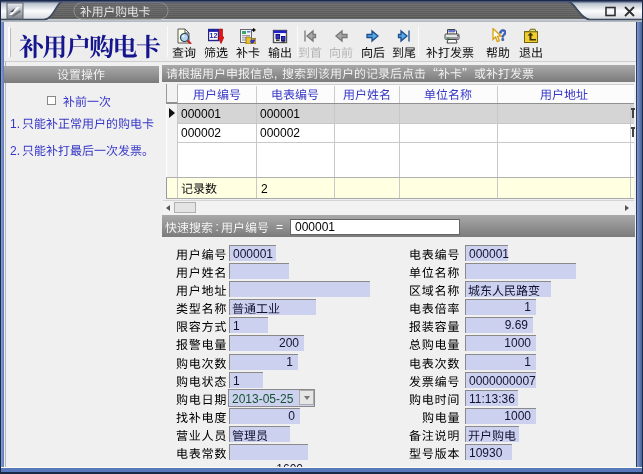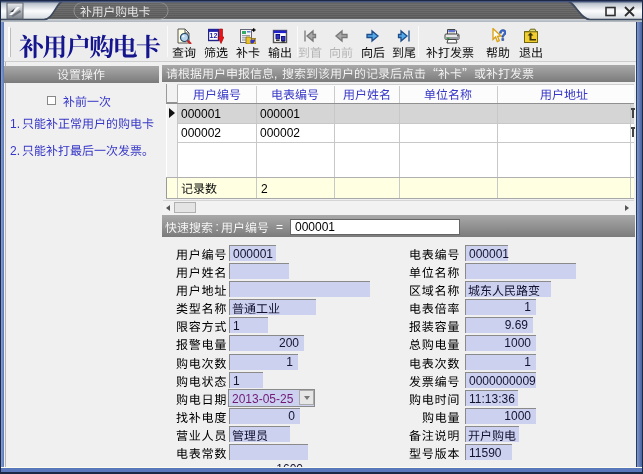--- a/index.html
+++ b/index.html
@@ -495,21 +495,21 @@
     <div style="position:absolute;left:233px;top:374.8px;font:normal 12px 'Liberation Sans',sans-serif;color:#131330;line-height:12px;white-space:pre;">1</div>
     <svg style="position:absolute;left:176.3px;top:392.0px;overflow:visible;" width="51.2" height="15.0" viewBox="0 -12.0 51.2 15.0">
       <g fill="#000">
         <path transform="translate(0.0,0)" d="M2.6 -7.6V-4.5C2.6 -3 2.5 -0.9 0.5 0.4C0.6 0.5 0.9 0.8 1 0.9C3.1 -0.5 3.3 -2.7 3.3 -4.5V-7.6ZM3.1 -1.4C3.7 -0.7 4.4 0.2 4.8 0.7L5.4 0.2C5.1 -0.3 4.3 -1.2 3.7 -1.8ZM1 -9.4V-2.1H1.7V-8.5H4.2V-2.1H4.9V-9.4ZM6.9 -10.1C6.5 -8.6 5.8 -7 5 -6C5.2 -5.9 5.6 -5.6 5.7 -5.5C6.1 -6 6.5 -6.6 6.8 -7.4H10.3C10.2 -2.4 10 -0.5 9.7 -0.1C9.5 0.1 9.4 0.1 9.2 0.1C9 0.1 8.4 0.1 7.8 0C7.9 0.3 8 0.7 8 0.9C8.6 1 9.2 1 9.6 0.9C9.9 0.9 10.2 0.8 10.4 0.4C10.9 -0.1 11 -2 11.2 -7.7C11.2 -7.8 11.2 -8.2 11.2 -8.2H7.2C7.4 -8.7 7.6 -9.3 7.7 -9.9ZM8 -4.6C8.2 -4.1 8.4 -3.6 8.6 -3L6.7 -2.7C7.1 -3.7 7.6 -5 7.9 -6.2L7 -6.4C6.8 -5 6.2 -3.5 6.1 -3.1C5.9 -2.7 5.7 -2.5 5.6 -2.4C5.7 -2.2 5.8 -1.8 5.8 -1.6C6 -1.8 6.4 -1.9 8.8 -2.4C8.9 -2.1 9 -1.8 9 -1.6L9.7 -1.9C9.6 -2.6 9.1 -3.9 8.7 -4.8Z"></path>
         <path transform="translate(12.8,0)" d="M5.4 -4.9V-3.2H2.4V-4.9ZM6.4 -4.9H9.5V-3.2H6.4ZM5.4 -5.7H2.4V-7.5H5.4ZM6.4 -5.7V-7.5H9.5V-5.7ZM1.5 -8.3V-1.5H2.4V-2.3H5.4V-1C5.4 0.4 5.8 0.8 7.2 0.8C7.5 0.8 9.5 0.8 9.8 0.8C11.1 0.8 11.4 0.1 11.5 -1.7C11.3 -1.8 10.9 -1.9 10.6 -2.1C10.6 -0.6 10.4 -0.2 9.8 -0.2C9.3 -0.2 7.6 -0.2 7.2 -0.2C6.5 -0.2 6.4 -0.3 6.4 -1V-2.3H10.4V-8.3H6.4V-10.1H5.4V-8.3Z"></path>
         <path transform="translate(25.6,0)" d="M3 -4.2H9V-0.9H3ZM3 -5.1V-8.4H9V-5.1ZM2.1 -9.3V0.8H3V0H9V0.8H10V-9.3Z"></path>
         <path transform="translate(38.4,0)" d="M2.1 -1.7C1.8 -0.9 1.1 -0.1 0.5 0.4C0.7 0.6 1 0.8 1.2 1C1.9 0.4 2.6 -0.6 3 -1.5ZM3.9 -1.3C4.3 -0.8 4.9 0 5.1 0.5L5.8 0.1C5.6 -0.4 5 -1.2 4.5 -1.7ZM10.3 -8.7V-6.7H7.8V-8.7ZM7 -9.5V-5.1C7 -3.4 6.9 -1.1 5.9 0.5C6.1 0.6 6.4 0.9 6.6 1C7.3 -0.1 7.6 -1.7 7.7 -3.1H10.3V-0.2C10.3 -0 10.2 0 10 0C9.8 0.1 9.2 0.1 8.6 0C8.7 0.3 8.8 0.7 8.9 0.9C9.8 0.9 10.3 0.9 10.7 0.7C11 0.6 11.1 0.3 11.1 -0.2V-9.5ZM10.3 -5.9V-3.9H7.8C7.8 -4.4 7.8 -4.8 7.8 -5.1V-5.9ZM4.6 -9.9V-8.5H2.5V-9.9H1.6V-8.5H0.6V-7.7H1.6V-2.8H0.5V-2H6.4V-2.8H5.5V-7.7H6.4V-8.5H5.5V-9.9ZM2.5 -7.7H4.6V-6.6H2.5ZM2.5 -5.9H4.6V-4.7H2.5ZM2.5 -4H4.6V-2.8H2.5Z"></path>
       </g>
     </svg>
     <div style="position:absolute;left:228px;top:389px;width:87px;height:18px;background:#ccd1f0;border:1px solid #8a8a8a;"></div>
-    <div style="position:absolute;left:232px;top:392.8px;font:normal 12px 'Liberation Sans',sans-serif;color:#701a75;line-height:12px;white-space:pre;">2013-05-25</div>
+    <div style="position:absolute;left:232px;top:392.8px;font:normal 12px 'Liberation Sans',sans-serif;color:#14532d;line-height:12px;white-space:pre;">2013-05-25</div>
     <div style="position:absolute;left:299px;top:390px;width:15px;height:15px;background:#e6e6e6;border:1px solid #aaa;"></div>
     <div style="position:absolute;left:304px;top:396px;width:0;height:0;border-top:4px solid #777;border-left:3.5px solid transparent;border-right:3.5px solid transparent;"></div>
     <svg style="position:absolute;left:176.3px;top:410.0px;overflow:visible;" width="51.2" height="15.0" viewBox="0 -12.0 51.2 15.0">
       <g fill="#000">
         <path transform="translate(0.0,0)" d="M8.1 -9.3C8.7 -8.8 9.4 -8.1 9.7 -7.5L10.5 -8.1C10.1 -8.6 9.4 -9.3 8.8 -9.8ZM2.3 -10.1V-7.7H0.6V-6.8H2.3V-4.2C1.6 -4 0.9 -3.9 0.4 -3.7L0.7 -2.9L2.3 -3.3V-0.2C2.3 -0 2.2 0 2 0C1.9 0 1.4 0.1 0.8 0C0.9 0.3 1 0.6 1.1 0.9C1.9 0.9 2.4 0.9 2.7 0.7C3 0.6 3.1 0.3 3.1 -0.2V-3.6L4.7 -4.1L4.6 -4.9L3.1 -4.5V-6.8H4.6V-7.7H3.1V-10.1ZM9.9 -5.6C9.5 -4.7 9 -3.8 8.2 -3C8 -3.8 7.8 -4.9 7.6 -6.1L11.3 -6.5L11.2 -7.4L7.5 -7C7.4 -7.9 7.3 -9 7.3 -10H6.4C6.4 -8.9 6.5 -7.9 6.6 -6.9L4.8 -6.7L4.8 -5.8L6.7 -6C6.9 -4.5 7.1 -3.3 7.5 -2.2C6.6 -1.3 5.5 -0.6 4.4 -0.2C4.6 0 4.9 0.3 5.1 0.5C6.1 0.1 7 -0.5 7.8 -1.3C8.4 0 9.2 0.8 10.3 0.9C10.9 0.9 11.4 0.3 11.7 -1.6C11.5 -1.7 11.1 -1.9 10.9 -2.1C10.8 -0.8 10.6 -0.1 10.3 -0.2C9.6 -0.2 9 -0.9 8.6 -2C9.4 -3 10.2 -4 10.7 -5.1Z"></path>
         <path transform="translate(12.8,0)" d="M2 -9.5C2.5 -9.1 3 -8.4 3.2 -8L3.9 -8.5C3.6 -8.9 3.1 -9.6 2.6 -10ZM0.6 -7.9V-7.1H4.2C3.3 -5.5 1.8 -3.8 0.3 -2.9C0.5 -2.7 0.7 -2.3 0.9 -2.1C1.5 -2.5 2.1 -3.1 2.8 -3.7V0.9H3.7V-4C4.3 -3.3 5.1 -2.4 5.5 -1.9L6 -2.6L4.9 -3.8C5.3 -4.2 5.8 -4.7 6.2 -5.1L5.5 -5.7C5.3 -5.3 4.8 -4.7 4.4 -4.3L3.8 -4.9C4.4 -5.7 5 -6.7 5.4 -7.6L4.9 -8L4.7 -7.9ZM7.1 -10.1V0.9H8.1V-5.6C9.1 -4.9 10.3 -3.9 10.9 -3.2L11.6 -3.9C10.9 -4.6 9.5 -5.7 8.4 -6.5L8.1 -6.2V-10.1Z"></path>
         <path transform="translate(25.6,0)" d="M5.4 -4.9V-3.2H2.4V-4.9ZM6.4 -4.9H9.5V-3.2H6.4ZM5.4 -5.7H2.4V-7.5H5.4ZM6.4 -5.7V-7.5H9.5V-5.7ZM1.5 -8.3V-1.5H2.4V-2.3H5.4V-1C5.4 0.4 5.8 0.8 7.2 0.8C7.5 0.8 9.5 0.8 9.8 0.8C11.1 0.8 11.4 0.1 11.5 -1.7C11.3 -1.8 10.9 -1.9 10.6 -2.1C10.6 -0.6 10.4 -0.2 9.8 -0.2C9.3 -0.2 7.6 -0.2 7.2 -0.2C6.5 -0.2 6.4 -0.3 6.4 -1V-2.3H10.4V-8.3H6.4V-10.1H5.4V-8.3Z"></path>
         <path transform="translate(38.4,0)" d="M4.6 -7.7V-6.7H2.7V-5.9H4.6V-3.9H9.3V-5.9H11.2V-6.7H9.3V-7.7H8.4V-6.7H5.5V-7.7ZM8.4 -5.9V-4.7H5.5V-5.9ZM9.1 -2.4C8.6 -1.8 7.8 -1.3 6.9 -0.9C6.1 -1.3 5.4 -1.8 4.9 -2.4ZM2.9 -3.2V-2.4H4.4L4 -2.3C4.5 -1.6 5.2 -1 6 -0.6C4.8 -0.2 3.6 0 2.3 0.1C2.4 0.3 2.6 0.7 2.7 0.9C4.2 0.7 5.6 0.4 6.9 -0.1C8.1 0.4 9.5 0.8 11 1C11.1 0.7 11.4 0.4 11.5 0.2C10.2 0.1 9 -0.2 7.9 -0.6C9 -1.1 9.9 -1.9 10.4 -2.9L9.8 -3.2L9.7 -3.2ZM5.7 -9.9C5.8 -9.6 6 -9.2 6.2 -8.9H1.5V-5.6C1.5 -3.8 1.4 -1.3 0.4 0.6C0.7 0.6 1.1 0.8 1.2 1C2.3 -0.9 2.4 -3.7 2.4 -5.6V-8H11.4V-8.9H7.2C7 -9.3 6.8 -9.8 6.6 -10.1Z"></path>
       </g>
     </svg>
@@ -621,21 +621,21 @@
     <div style="position:absolute;left:465px;top:355px;width:66px;font:12px 'Liberation Sans',sans-serif;color:#131330;text-align:right;">1</div>
     <svg style="position:absolute;left:409.3px;top:374.0px;overflow:visible;" width="51.2" height="15.0" viewBox="0 -12.0 51.2 15.0">
       <g fill="#000">
         <path transform="translate(0.0,0)" d="M8.1 -9.5C8.6 -8.9 9.3 -8.2 9.6 -7.7L10.3 -8.2C10 -8.6 9.3 -9.4 8.8 -9.9ZM1.7 -6.3C1.8 -6.4 2.3 -6.5 3 -6.5H4.7C3.9 -4 2.6 -2 0.4 -0.7C0.6 -0.5 0.9 -0.2 1 0C2.6 -0.9 3.7 -2.2 4.6 -3.7C5.1 -2.8 5.7 -2 6.4 -1.3C5.3 -0.6 4.1 -0.1 2.9 0.2C3 0.4 3.3 0.7 3.4 1C4.7 0.6 6 0.1 7.1 -0.7C8.2 0.1 9.5 0.6 11 1C11.1 0.7 11.4 0.4 11.6 0.2C10.1 -0.1 8.8 -0.6 7.8 -1.3C8.8 -2.2 9.6 -3.4 10.1 -5L9.5 -5.2L9.3 -5.2H5.3C5.4 -5.6 5.6 -6 5.7 -6.5H11.2L11.2 -7.3H6C6.2 -8.2 6.3 -9 6.4 -10L5.4 -10.1C5.3 -9.1 5.1 -8.2 4.9 -7.3H2.7C3.1 -8 3.4 -8.8 3.6 -9.6L2.7 -9.7C2.5 -8.8 2 -7.8 1.9 -7.6C1.7 -7.3 1.6 -7.2 1.4 -7.1C1.5 -6.9 1.7 -6.5 1.7 -6.3ZM7.1 -1.8C6.2 -2.5 5.6 -3.4 5.1 -4.3H8.9C8.5 -3.3 7.8 -2.5 7.1 -1.8Z"></path>
         <path transform="translate(12.8,0)" d="M7.8 -1.3C8.7 -0.7 10 0.1 10.6 0.7L11.3 0.1C10.6 -0.4 9.4 -1.2 8.4 -1.7ZM2.1 -4.4V-3.7H9.9V-4.4ZM3.3 -1.8C2.6 -1 1.5 -0.3 0.5 0.2C0.7 0.3 1.1 0.6 1.2 0.8C2.2 0.2 3.4 -0.6 4.1 -1.5ZM0.6 -2.8V-2.1H5.6V-0C5.6 0.1 5.5 0.2 5.3 0.2C5.2 0.2 4.6 0.2 3.9 0.2C4 0.4 4.2 0.7 4.2 1C5.1 1 5.6 1 6 0.8C6.4 0.7 6.5 0.5 6.5 0V-2.1H11.4V-2.8ZM1.5 -7.9V-5.2H10.6V-7.9H7.8V-8.9H11.1V-9.6H0.8V-8.9H4.2V-7.9ZM5 -8.9H6.9V-7.9H5ZM2.3 -7.2H4.2V-5.9H2.3ZM5 -7.2H6.9V-5.9H5ZM7.8 -7.2H9.7V-5.9H7.8Z"></path>
         <path transform="translate(25.6,0)" d="M0.5 -0.6 0.7 0.2C1.7 -0.2 2.9 -0.7 4.2 -1.2L4 -2C2.7 -1.5 1.4 -0.9 0.5 -0.6ZM0.7 -5.1C0.9 -5.2 1.2 -5.2 2.5 -5.4C2 -4.6 1.6 -4 1.4 -3.8C1 -3.3 0.8 -3 0.5 -3C0.6 -2.8 0.8 -2.4 0.8 -2.2C1 -2.3 1.4 -2.4 4.1 -3.1C4 -3.3 4 -3.6 4 -3.8L2 -3.4C2.9 -4.5 3.7 -5.8 4.4 -7.2L3.6 -7.6C3.4 -7.1 3.2 -6.6 2.9 -6.2L1.6 -6.1C2.3 -7.1 3 -8.5 3.4 -9.8L2.6 -10.1C2.1 -8.6 1.3 -7 1.1 -6.6C0.9 -6.2 0.7 -6 0.5 -5.9C0.6 -5.7 0.7 -5.3 0.7 -5.1ZM7.5 -4.2V-2.4H6.5V-4.2ZM8.1 -4.2H9V-2.4H8.1ZM5.8 -4.9V0.9H6.5V-1.7H7.5V0.6H8.1V-1.7H9V0.6H9.6V-1.7H10.5V0.1C10.5 0.2 10.4 0.2 10.3 0.2C10.2 0.2 10 0.2 9.8 0.2C9.9 0.4 9.9 0.7 10 0.9C10.4 0.9 10.7 0.9 10.9 0.7C11.1 0.6 11.2 0.4 11.2 0.1V-5L10.5 -4.9ZM9.6 -4.2H10.5V-2.4H9.6ZM7.3 -9.9C7.5 -9.6 7.6 -9.1 7.8 -8.8H5V-6.2C5 -4.3 4.9 -1.7 3.8 0.3C3.9 0.3 4.3 0.6 4.5 0.8C5.6 -1.2 5.8 -4 5.8 -6H11V-8.8H8.7C8.6 -9.2 8.4 -9.7 8.1 -10.2ZM5.8 -8H10.2V-6.7H5.8Z"></path>
         <path transform="translate(38.4,0)" d="M3.1 -8.8H8.8V-7.2H3.1ZM2.2 -9.6V-6.4H9.8V-9.6ZM0.8 -5.3V-4.5H3.2C3 -3.7 2.7 -2.9 2.4 -2.3H8.7C8.5 -0.9 8.3 -0.2 8 0C7.8 0.1 7.7 0.1 7.4 0.1C7 0.1 6.2 0.1 5.3 0C5.5 0.3 5.6 0.6 5.6 0.9C6.5 0.9 7.3 0.9 7.7 0.9C8.1 0.9 8.4 0.8 8.7 0.6C9.2 0.2 9.5 -0.7 9.7 -2.7C9.8 -2.8 9.8 -3.1 9.8 -3.1H3.8L4.2 -4.5H11.2V-5.3Z"></path>
       </g>
     </svg>
     <div style="position:absolute;left:465px;top:372px;width:71px;height:16px;background:#ccd1f0;border-top:1px solid #8a8a8a;border-left:1px solid #8a8a8a;"></div>
-    <div style="position:absolute;left:469px;top:374.8px;font:normal 12px 'Liberation Sans',sans-serif;color:#131330;line-height:12px;white-space:pre;">0000000009</div>
+    <div style="position:absolute;left:469px;top:374.8px;font:normal 12px 'Liberation Sans',sans-serif;color:#131330;line-height:12px;white-space:pre;">0000000007</div>
     <svg style="position:absolute;left:409.3px;top:392.0px;overflow:visible;" width="51.2" height="15.0" viewBox="0 -12.0 51.2 15.0">
       <g fill="#000">
         <path transform="translate(0.0,0)" d="M2.6 -7.6V-4.5C2.6 -3 2.5 -0.9 0.5 0.4C0.6 0.5 0.9 0.8 1 0.9C3.1 -0.5 3.3 -2.7 3.3 -4.5V-7.6ZM3.1 -1.4C3.7 -0.7 4.4 0.2 4.8 0.7L5.4 0.2C5.1 -0.3 4.3 -1.2 3.7 -1.8ZM1 -9.4V-2.1H1.7V-8.5H4.2V-2.1H4.9V-9.4ZM6.9 -10.1C6.5 -8.6 5.8 -7 5 -6C5.2 -5.9 5.6 -5.6 5.7 -5.5C6.1 -6 6.5 -6.6 6.8 -7.4H10.3C10.2 -2.4 10 -0.5 9.7 -0.1C9.5 0.1 9.4 0.1 9.2 0.1C9 0.1 8.4 0.1 7.8 0C7.9 0.3 8 0.7 8 0.9C8.6 1 9.2 1 9.6 0.9C9.9 0.9 10.2 0.8 10.4 0.4C10.9 -0.1 11 -2 11.2 -7.7C11.2 -7.8 11.2 -8.2 11.2 -8.2H7.2C7.4 -8.7 7.6 -9.3 7.7 -9.9ZM8 -4.6C8.2 -4.1 8.4 -3.6 8.6 -3L6.7 -2.7C7.1 -3.7 7.6 -5 7.9 -6.2L7 -6.4C6.8 -5 6.2 -3.5 6.1 -3.1C5.9 -2.7 5.7 -2.5 5.6 -2.4C5.7 -2.2 5.8 -1.8 5.8 -1.6C6 -1.8 6.4 -1.9 8.8 -2.4C8.9 -2.1 9 -1.8 9 -1.6L9.7 -1.9C9.6 -2.6 9.1 -3.9 8.7 -4.8Z"></path>
         <path transform="translate(12.8,0)" d="M5.4 -4.9V-3.2H2.4V-4.9ZM6.4 -4.9H9.5V-3.2H6.4ZM5.4 -5.7H2.4V-7.5H5.4ZM6.4 -5.7V-7.5H9.5V-5.7ZM1.5 -8.3V-1.5H2.4V-2.3H5.4V-1C5.4 0.4 5.8 0.8 7.2 0.8C7.5 0.8 9.5 0.8 9.8 0.8C11.1 0.8 11.4 0.1 11.5 -1.7C11.3 -1.8 10.9 -1.9 10.6 -2.1C10.6 -0.6 10.4 -0.2 9.8 -0.2C9.3 -0.2 7.6 -0.2 7.2 -0.2C6.5 -0.2 6.4 -0.3 6.4 -1V-2.3H10.4V-8.3H6.4V-10.1H5.4V-8.3Z"></path>
         <path transform="translate(25.6,0)" d="M5.7 -5.4C6.3 -4.5 7.1 -3.2 7.5 -2.5L8.3 -3C7.9 -3.7 7.1 -4.9 6.4 -5.8ZM3.9 -4.8V-2.1H1.8V-4.8ZM3.9 -5.6H1.8V-8.3H3.9ZM1 -9.1V-0.3H1.8V-1.3H4.7V-9.1ZM9.2 -10V-7.7H5.3V-6.8H9.2V-0.4C9.2 -0.2 9.1 -0.1 8.8 -0.1C8.6 -0 7.7 -0 6.7 -0.1C6.9 0.2 7 0.6 7.1 0.8C8.3 0.8 9 0.8 9.5 0.7C9.9 0.5 10.1 0.3 10.1 -0.4V-6.8H11.5V-7.7H10.1V-10Z"></path>
         <path transform="translate(38.4,0)" d="M1.1 -7.4V1H2V-7.4ZM1.3 -9.5C1.8 -9 2.4 -8.2 2.7 -7.7L3.5 -8.2C3.2 -8.7 2.5 -9.4 2 -9.9ZM4.5 -3.5H7.4V-1.9H4.5ZM4.5 -5.9H7.4V-4.3H4.5ZM3.7 -6.6V-1.2H8.3V-6.6ZM4.2 -9.4V-8.6H10V-0.1C10 0 10 0.1 9.8 0.1C9.7 0.1 9.2 0.1 8.7 0.1C8.8 0.3 8.9 0.7 9 0.9C9.7 0.9 10.2 0.9 10.5 0.8C10.8 0.6 11 0.4 11 -0.1V-9.4Z"></path>
       </g>
     </svg>
     <div style="position:absolute;left:465px;top:390px;width:53px;height:16px;background:#ccd1f0;border-top:1px solid #8a8a8a;border-left:1px solid #8a8a8a;"></div>
     <div style="position:absolute;left:469px;top:392.8px;font:normal 12px 'Liberation Sans',sans-serif;color:#131330;line-height:12px;white-space:pre;">11:13:36</div>
@@ -667,13 +667,13 @@
     </svg>
     <svg style="position:absolute;left:409.3px;top:446.0px;overflow:visible;" width="51.2" height="15.0" viewBox="0 -12.0 51.2 15.0">
       <g fill="#000">
         <path transform="translate(0.0,0)" d="M7.6 -9.4V-5.4H8.4V-9.4ZM9.9 -10V-4.6C9.9 -4.5 9.8 -4.4 9.6 -4.4C9.4 -4.4 8.8 -4.4 8.2 -4.4C8.3 -4.2 8.4 -3.9 8.5 -3.6C9.3 -3.6 9.9 -3.6 10.3 -3.8C10.6 -3.9 10.7 -4.1 10.7 -4.6V-10ZM4.7 -8.8V-7.1H3.2V-7.2V-8.8ZM0.8 -7.1V-6.3H2.3C2.1 -5.5 1.7 -4.7 0.7 -4.1C0.9 -4 1.2 -3.6 1.3 -3.5C2.5 -4.2 3 -5.3 3.1 -6.3H4.7V-3.8H5.5V-6.3H6.9V-7.1H5.5V-8.8H6.6V-9.6H1.2V-8.8H2.3V-7.2V-7.1ZM5.6 -4V-2.7H1.8V-1.8H5.6V-0.3H0.6V0.5H11.4V-0.3H6.5V-1.8H10.2V-2.7H6.5V-4Z"></path>
         <path transform="translate(12.8,0)" d="M3.1 -8.8H8.8V-7.2H3.1ZM2.2 -9.6V-6.4H9.8V-9.6ZM0.8 -5.3V-4.5H3.2C3 -3.7 2.7 -2.9 2.4 -2.3H8.7C8.5 -0.9 8.3 -0.2 8 0C7.8 0.1 7.7 0.1 7.4 0.1C7 0.1 6.2 0.1 5.3 0C5.5 0.3 5.6 0.6 5.6 0.9C6.5 0.9 7.3 0.9 7.7 0.9C8.1 0.9 8.4 0.8 8.7 0.6C9.2 0.2 9.5 -0.7 9.7 -2.7C9.8 -2.8 9.8 -3.1 9.8 -3.1H3.8L4.2 -4.5H11.2V-5.3Z"></path>
         <path transform="translate(25.6,0)" d="M1.3 -9.8V-5.1C1.3 -3.3 1.2 -1.1 0.4 0.4C0.6 0.6 0.9 0.8 1 1C1.7 -0.2 2 -1.8 2.1 -3.4H3.7V0.9H4.5V-4.2H2.1L2.1 -5.1V-6H5.3V-6.8H4.2V-10.1H3.4V-6.8H2.1V-9.8ZM10.2 -5.7C10 -4.4 9.5 -3.2 8.9 -2.3C8.3 -3.3 7.9 -4.5 7.6 -5.7ZM5.8 -9.3V-5.1C5.8 -3.3 5.7 -1.1 4.8 0.5C5 0.6 5.3 0.9 5.5 1C6.5 -0.7 6.7 -3.1 6.7 -5.1V-5.7H6.9C7.2 -4.1 7.7 -2.7 8.4 -1.5C7.8 -0.7 7 -0.1 6.2 0.3C6.4 0.4 6.6 0.8 6.7 1C7.5 0.6 8.3 -0 8.9 -0.8C9.5 -0 10.1 0.6 10.9 1C11.1 0.8 11.4 0.4 11.6 0.3C10.7 -0.1 10 -0.7 9.4 -1.5C10.3 -2.7 10.9 -4.4 11.2 -6.5L10.6 -6.6L10.5 -6.6H6.7V-8.5C8.3 -8.7 10.1 -8.9 11.4 -9.2L10.8 -10C9.6 -9.7 7.6 -9.4 5.8 -9.3Z"></path>
         <path transform="translate(38.4,0)" d="M5.5 -10.1V-7.5H0.8V-6.6H4.4C3.5 -4.6 2 -2.7 0.4 -1.7C0.7 -1.5 1 -1.2 1.1 -0.9C2.8 -2.1 4.4 -4.3 5.3 -6.6H5.5V-2.2H2.7V-1.3H5.5V1H6.5V-1.3H9.3V-2.2H6.5V-6.6H6.6C7.5 -4.3 9.1 -2.1 10.9 -1C11 -1.2 11.4 -1.6 11.6 -1.8C9.9 -2.7 8.4 -4.6 7.5 -6.6H11.2V-7.5H6.5V-10.1Z"></path>
       </g>
     </svg>
     <div style="position:absolute;left:465px;top:444px;width:47px;height:16px;background:#ccd1f0;border-top:1px solid #8a8a8a;border-left:1px solid #8a8a8a;"></div>
-    <div style="position:absolute;left:469px;top:446.8px;font:normal 12px 'Liberation Sans',sans-serif;color:#131330;line-height:12px;white-space:pre;">11590</div>
+    <div style="position:absolute;left:469px;top:446.8px;font:normal 12px 'Liberation Sans',sans-serif;color:#131330;line-height:12px;white-space:pre;">10930</div>
   </div>
 </body></html>

